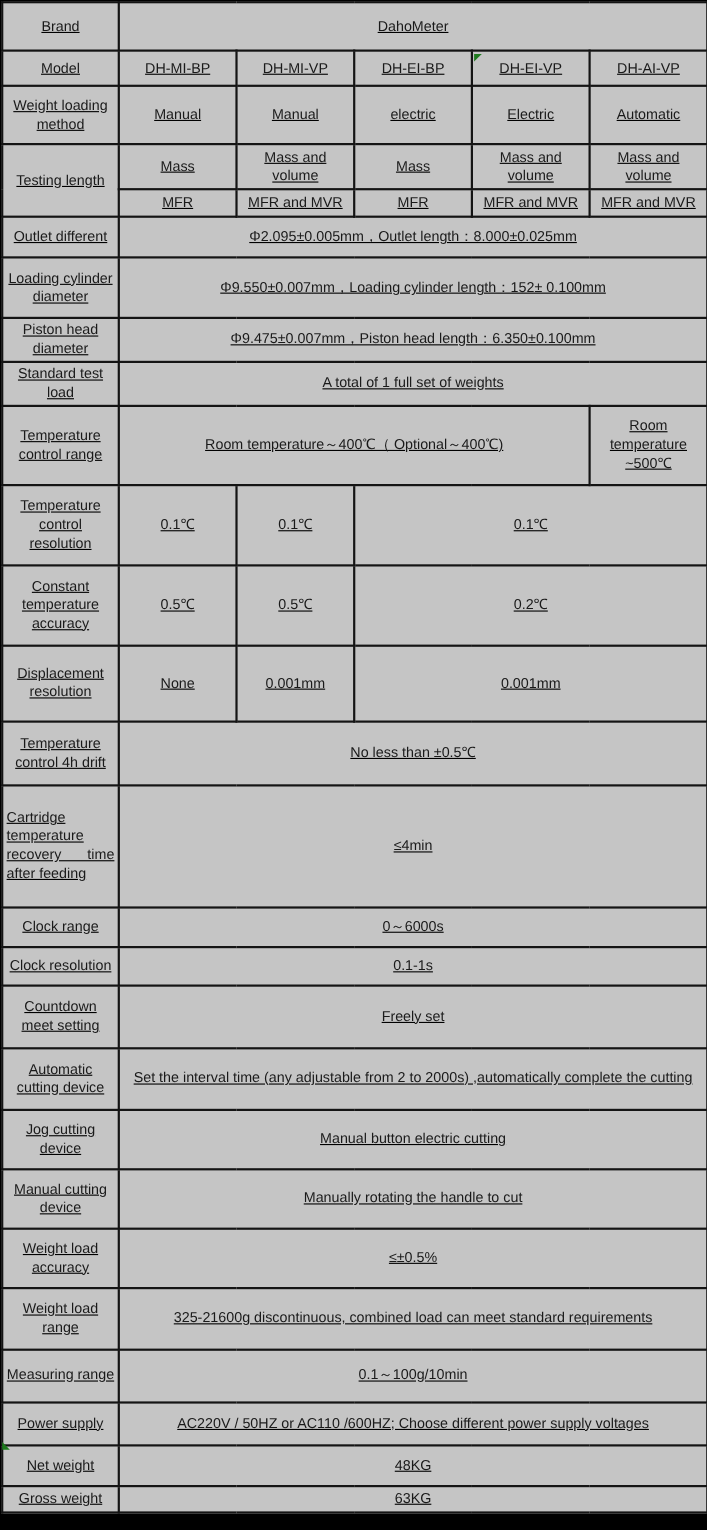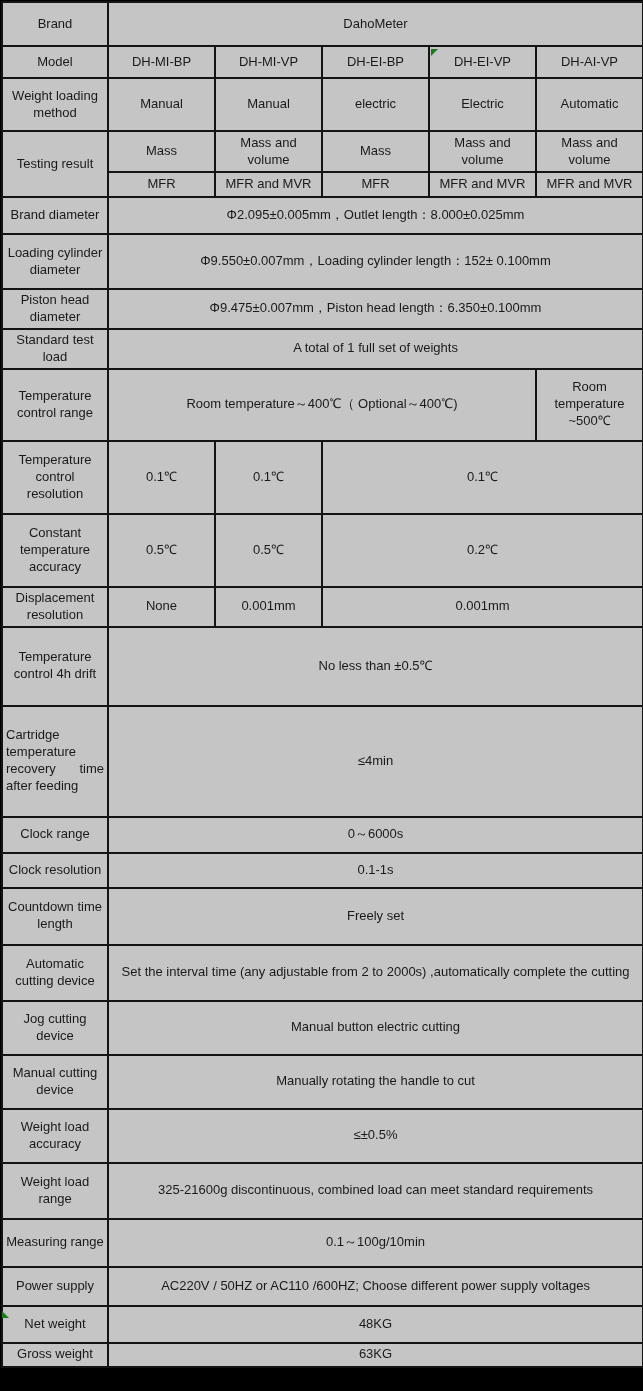--- a/index.html
+++ b/index.html
@@ -8,20 +8,21 @@
     background:#000;
     position:relative;
     font-family:"Liberation Sans", sans-serif;
   }
   .sheet{position:absolute;left:1px;top:1px;}
   table.spec{
     border-collapse:collapse;
     table-layout:fixed;
     width:641px;
     background:#c5c5c5;
+    text-decoration:underline;
   }
   td{
     border:2px solid #141414;
     text-align:center;
     vertical-align:middle;
     font-size:13px;
     color:#1a1a1a;
     padding:2px 4px;
     line-height:1.3;
     overflow:hidden;
@@ -74,37 +75,37 @@
     <tr style="height:53px">
       <td class="lbl">Weight loading method</td>
       <td>Manual</td>
       <td>Manual</td>
       <td>electric</td>
       <td>Electric</td>
       <td>Automatic</td>
     </tr>
 
     <tr style="height:41px">
-      <td class="lbl" rowspan="2">Testing result</td>
+      <td class="lbl" rowspan="2">Testing length</td>
       <td>Mass</td>
       <td>Mass and volume</td>
       <td>Mass</td>
       <td>Mass and volume</td>
       <td>Mass and volume</td>
     </tr>
     <tr style="height:25px">
       <td>MFR</td>
       <td>MFR and MVR</td>
       <td>MFR</td>
       <td>MFR and MVR</td>
       <td>MFR and MVR</td>
     </tr>
 
     <tr style="height:37px">
-      <td class="lbl">Brand diameter</td>
+      <td class="lbl">Outlet different</td>
       <td colspan="5">Φ2.095±0.005mm，Outlet length：8.000±0.025mm</td>
     </tr>
     <tr style="height:55px">
       <td class="lbl">Loading cylinder diameter</td>
       <td colspan="5">Φ9.550±0.007mm，Loading cylinder length：152± 0.100mm</td>
     </tr>
     <tr style="height:37px">
       <td class="lbl">Piston head diameter</td>
       <td colspan="5">Φ9.475±0.007mm，Piston head length：6.350±0.100mm</td>
     </tr>
@@ -124,45 +125,45 @@
       <td>0.1℃</td>
       <td>0.1℃</td>
       <td colspan="3">0.1℃</td>
     </tr>
     <tr style="height:73px">
       <td class="lbl">Constant temperature accuracy</td>
       <td>0.5℃</td>
       <td>0.5℃</td>
       <td colspan="3">0.2℃</td>
     </tr>
-    <tr style="height:40px">
+    <tr style="height:69px">
       <td class="lbl">Displacement resolution</td>
       <td>None</td>
       <td>0.001mm</td>
       <td colspan="3">0.001mm</td>
     </tr>
 
-    <tr style="height:79px">
+    <tr style="height:58px">
       <td class="lbl">Temperature control 4h drift</td>
       <td colspan="5">No less than ±0.5℃</td>
     </tr>
     <tr style="height:111px">
       <td class="lbl-justify">Cartridge temperature recovery time after feeding</td>
       <td colspan="5">≤4min</td>
     </tr>
     <tr style="height:36px">
       <td class="lbl">Clock range</td>
       <td colspan="5">0～6000s</td>
     </tr>
     <tr style="height:35px">
       <td class="lbl">Clock resolution</td>
       <td colspan="5">0.1-1s</td>
     </tr>
     <tr style="height:57px">
-      <td class="lbl">Countdown time length</td>
+      <td class="lbl">Countdown meet setting</td>
       <td colspan="5">Freely set</td>
     </tr>
     <tr style="height:56px">
       <td class="lbl">Automatic cutting device</td>
       <td colspan="5">Set the interval time (any adjustable from 2 to 2000s) ,automatically complete the cutting</td>
     </tr>
     <tr style="height:54px">
       <td class="lbl">Jog cutting device</td>
       <td colspan="5">Manual button electric cutting</td>
     </tr>

